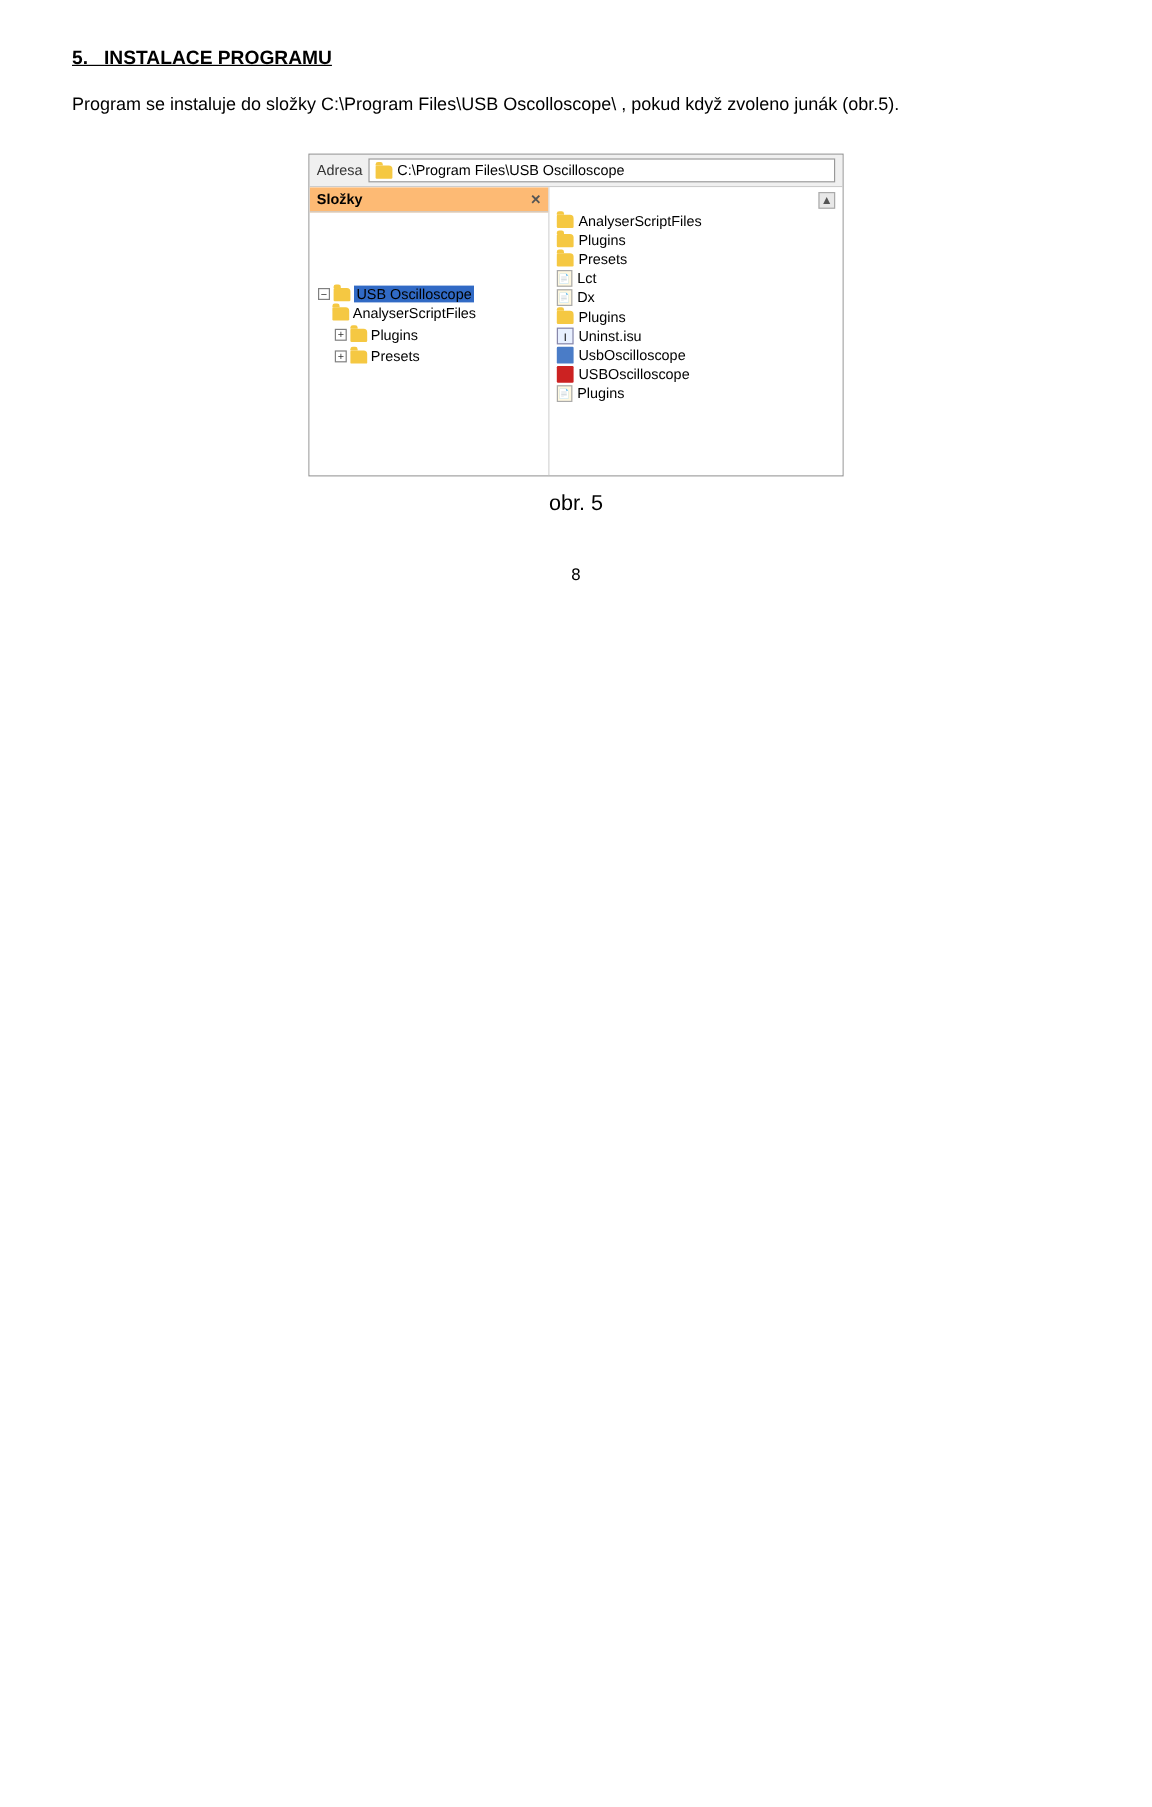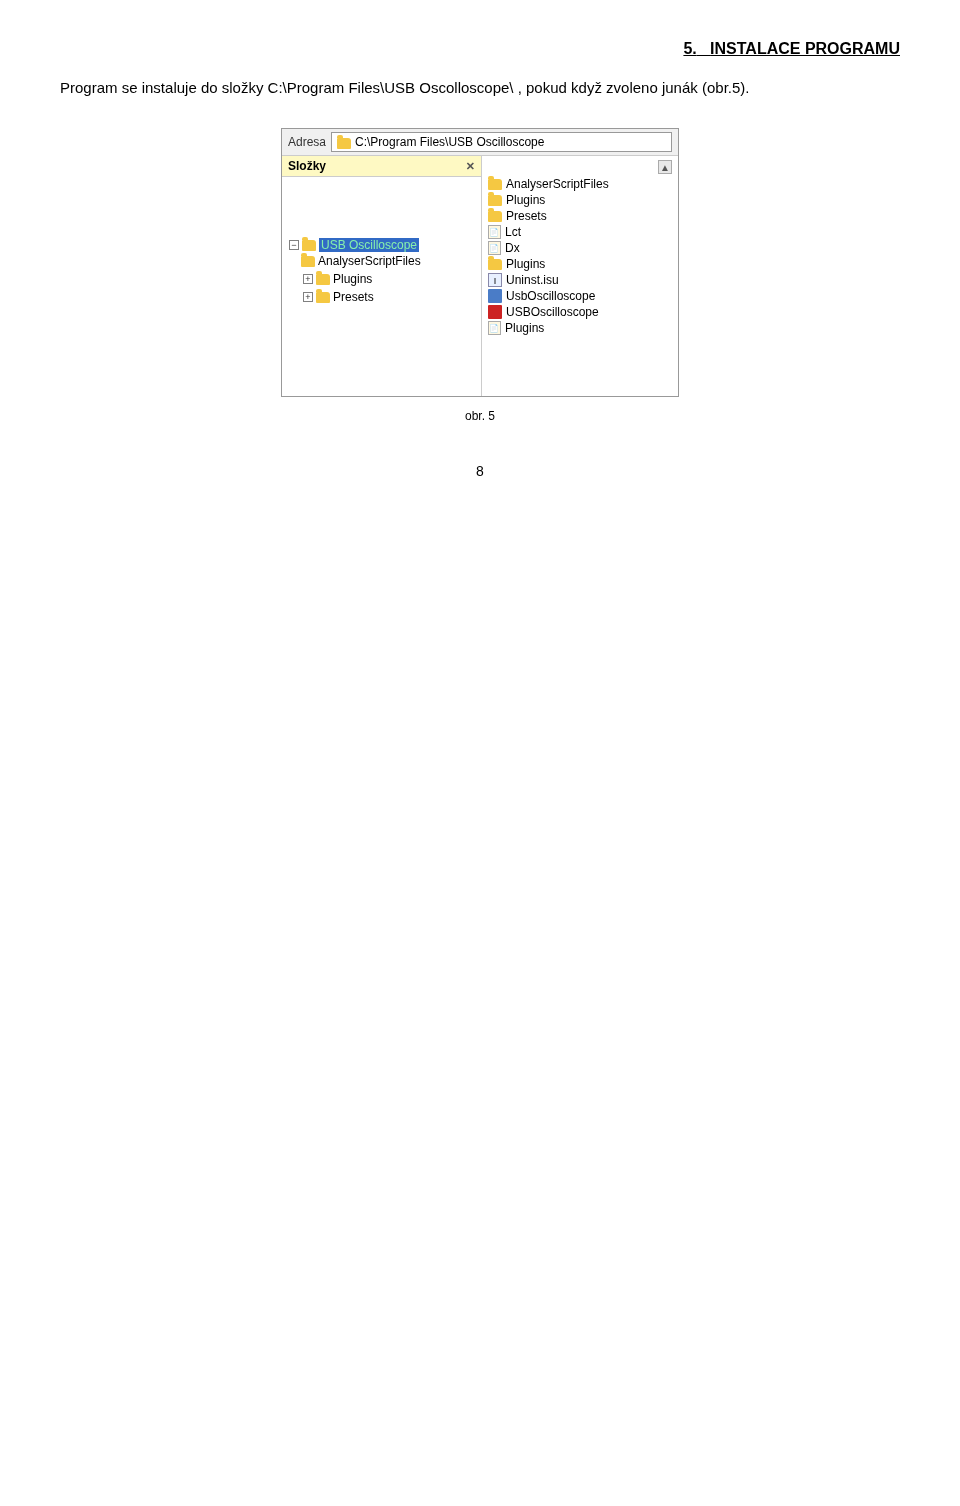--- a/index.html
+++ b/index.html
@@ -15,39 +15,39 @@
 
     .page-section {
       margin-bottom: 20px;
     }
 
     .section-title {
       font-size: 16px;
       font-weight: bold;
       text-decoration: underline;
       margin-bottom: 18px;
-      text-align: right;
+      text-align: left;
     }
 
     .body-text {
       font-size: 15px;
       line-height: 1.6;
       margin-bottom: 10px;
     }
 
     .figure-container {
       display: flex;
       justify-content: center;
       margin: 28px 0 10px 0;
     }
 
     .explorer-window {
       border: 1px solid #999;
       background: #f0f0f0;
-      width: 398px;
+      width: 446px;
       font-family: 'Segoe UI', Arial, sans-serif;
       font-size: 12px;
     }
 
     .explorer-address-bar {
       display: flex;
       align-items: center;
       background: #f0f0f0;
       border-bottom: 1px solid #ccc;
       padding: 3px 6px;
@@ -98,21 +98,21 @@
 
     .left-pane {
       width: 200px;
       border-right: 1px solid #ccc;
       background: #ffffff;
       padding: 5px;
       overflow: hidden;
     }
 
     .left-pane-header {
-      background: #fef9c3;
+      background: #fdba74;
       padding: 3px 6px;
       font-size: 12px;
       font-weight: bold;
       border-bottom: 1px solid #ccc;
       margin: -5px -5px 5px -5px;
       display: flex;
       align-items: center;
       justify-content: space-between;
     }
 
@@ -237,21 +237,21 @@
       display: inline-block;
       width: 14px;
       height: 14px;
       background: #cc2222;
       flex-shrink: 0;
       border-radius: 1px;
     }
 
     .figure-caption {
       text-align: center;
-      font-size: 12px;
+      font-size: 18px;
       margin: 12px 0 22px 0;
     }
 
     .page-number {
       text-align: center;
       font-size: 14px;
       margin-top: 40px;
       color: #000;
     }
 
@@ -301,21 +301,21 @@
           <div class="left-pane-header">
             <span>Složky</span>
             <span class="close-x">✕</span>
           </div>
 
           <div style="margin-top: 60px;">
 
             <div class="tree-item">
               <span class="tree-expand tree-minus">−</span>
               <span class="folder-icon-tree"></span>
-              <span class="tree-label selected" style="background:#316ac5;color:#86efac;padding:0 2px;">USB Oscilloscope</span>
+              <span class="tree-label selected" style="background:#316ac5;color:#000000;padding:0 2px;">USB Oscilloscope</span>
             </div>
 
             <div class="tree-indent">
               <div class="tree-item">
                 <span class="folder-icon-tree"></span>
                 <span class="tree-label">AnalyserScriptFiles</span>
               </div>
               <div class="tree-item" style="margin-top:2px;">
                 <span class="tree-expand">+</span>
                 <span class="folder-icon-tree"></span>

